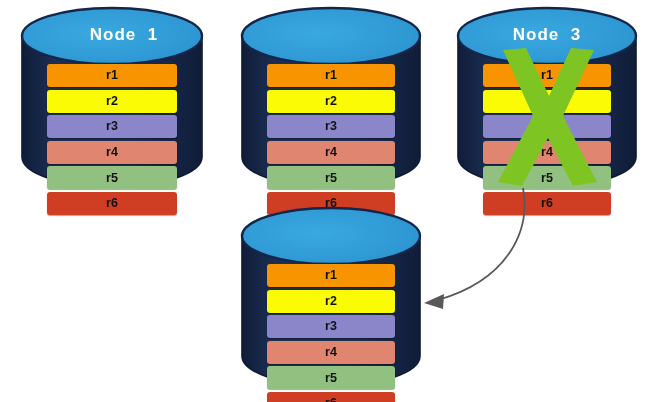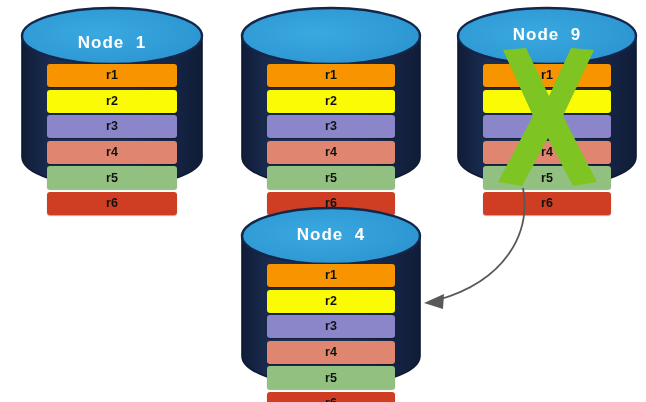--- a/index.html
+++ b/index.html
@@ -85,21 +85,21 @@
           <stop offset="100%" stop-color="#101d38"></stop>
         </linearGradient>
         <radialGradient id="top1" cx="0.42" cy="0.45" r="0.72">
           <stop offset="0%" stop-color="#3aa9e0"></stop>
           <stop offset="100%" stop-color="#2a92cf"></stop>
         </radialGradient>
       </defs>
       <path d="M1,30 L1,151 a90,30 0 0 0 180,0 L181,30 Z" fill="url(#body1)" stroke="#0d1a33" stroke-width="1.6"></path>
       <ellipse cx="91" cy="30" rx="90" ry="28" fill="url(#top1)" stroke="#14264a" stroke-width="2.4"></ellipse>
     </svg>
-    <div class="node-title" style="top:27px;">Node  1</div>
+    <div class="node-title" style="top:19px;padding-left:12px;">Node  1</div>
     <div class="rows" style="top:58px; left:26px; right:26px;">
         <div class="row" style="background: rgb(247, 148, 0);">
           <span class="row-label">r1</span>
         </div>
         <div class="row" style="background: rgb(251, 251, 5);">
           <span class="row-label">r2</span>
         </div>
         <div class="row" style="background: rgb(138, 134, 201);">
           <span class="row-label">r3</span>
         </div>
@@ -164,21 +164,21 @@
           <stop offset="100%" stop-color="#101d38"></stop>
         </linearGradient>
         <radialGradient id="top3" cx="0.42" cy="0.45" r="0.72">
           <stop offset="0%" stop-color="#3aa9e0"></stop>
           <stop offset="100%" stop-color="#2a92cf"></stop>
         </radialGradient>
       </defs>
       <path d="M1,30 L1,151 a89,30 0 0 0 178,0 L179,30 Z" fill="url(#body3)" stroke="#0d1a33" stroke-width="1.6"></path>
       <ellipse cx="90" cy="30" rx="89" ry="28" fill="url(#top3)" stroke="#14264a" stroke-width="2.4"></ellipse>
     </svg>
-    <div class="node-title" style="top:19px;">Node  9</div>
+    <div class="node-title" style="top:19px;">Node  3</div>
     <div class="rows" style="top:58px; left:26px; right:26px;">
         <div class="row" style="background: rgb(247, 148, 0);">
           <span class="row-label">r1</span>
         </div>
         <div class="row" style="background: rgb(251, 251, 5);">
           <span class="row-label">r2</span>
         </div>
         <div class="row" style="background: rgb(138, 134, 201);">
           <span class="row-label">r3</span>
         </div>
@@ -207,21 +207,20 @@
           <stop offset="100%" stop-color="#101d38"></stop>
         </linearGradient>
         <radialGradient id="top4" cx="0.42" cy="0.45" r="0.72">
           <stop offset="0%" stop-color="#3aa9e0"></stop>
           <stop offset="100%" stop-color="#2a92cf"></stop>
         </radialGradient>
       </defs>
       <path d="M1,30 L1,150 a89,30 0 0 0 178,0 L179,30 Z" fill="url(#body4)" stroke="#0d1a33" stroke-width="1.6"></path>
       <ellipse cx="90" cy="30" rx="89" ry="28" fill="url(#top4)" stroke="#14264a" stroke-width="2.4"></ellipse>
     </svg>
-    <div class="node-title" style="top:19px;">Node  4</div>
     <div class="rows" style="top:58px; left:26px; right:26px;">
         <div class="row" style="background: rgb(247, 148, 0);">
           <span class="row-label">r1</span>
         </div>
         <div class="row" style="background: rgb(251, 251, 5);">
           <span class="row-label">r2</span>
         </div>
         <div class="row" style="background: rgb(138, 134, 201);">
           <span class="row-label">r3</span>
         </div>

